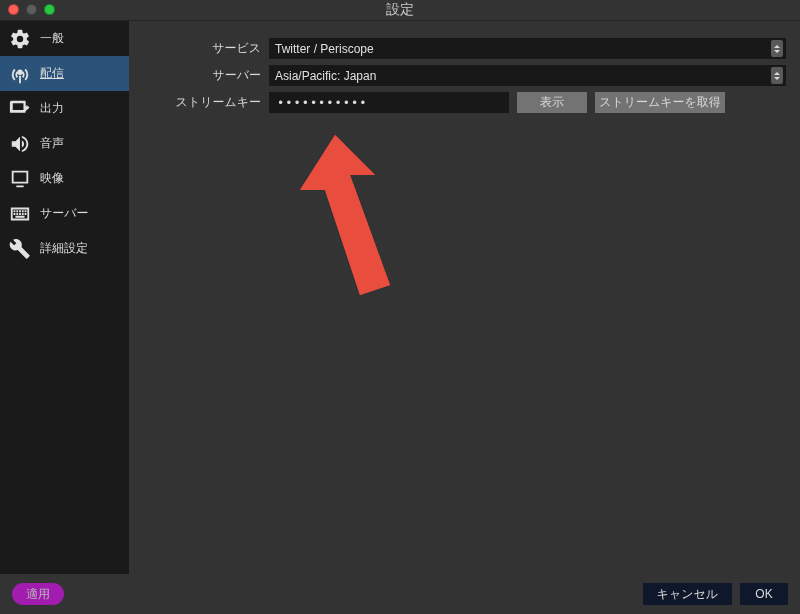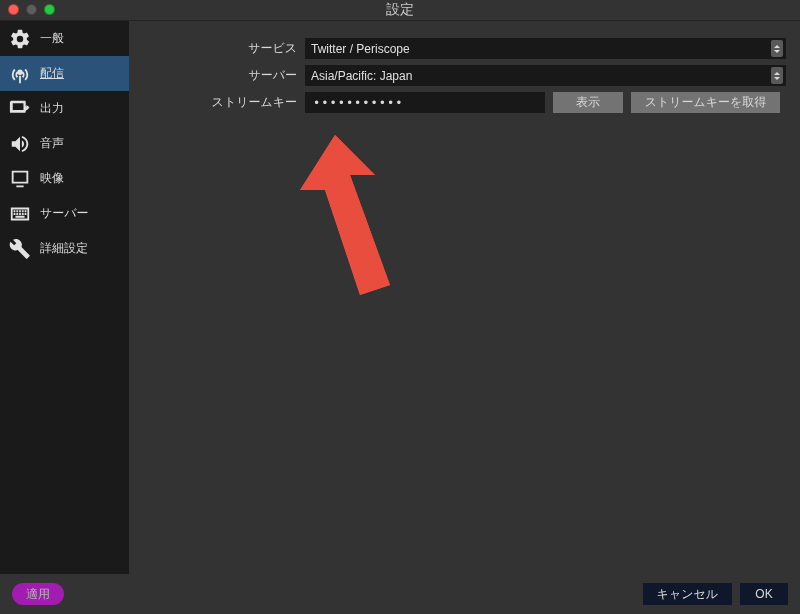--- a/index.html
+++ b/index.html
@@ -19,34 +19,34 @@
 
   
   .sidebar { width: 129px; background: #1a1a1a; padding-top: 0; }
   .sidebar-item { display: flex; align-items: center; height: 35px; padding-left: 8px; gap: 8px; color: #dcdcdc; cursor: pointer; }
   .sidebar-item.active { background: #2b5278; text-decoration: underline; }
   .sidebar-item .icon { width: 24px; display: flex; justify-content: center; align-items: center; }
   .sidebar-item .icon svg { fill: #e2e2e2; }
   .sidebar-item .lbl { font-size: 12px; }
 
   
-  .main { flex: 1; padding: 16px 14px 0 14px; margin-left: 36px; }
+  .main { flex: 1; padding: 16px 14px 0 14px; }
   .row { display: flex; align-items: center; height: 23px; margin-bottom: 4px; }
   .row .label { width: 126px; text-align: right; padding-right: 8px; font-size: 12px; color: #d9d9d9; }
 
   .select { flex: 1; height: 21px; background: #181818; border: none; display: flex; align-items: center; padding: 9px 6px; position: relative; font-size: 12px; color: #e0e0e0; }
   .select .spin { position: absolute; right: 3px; top: 2px; width: 12px; height: 17px; background: #595959; border-radius: 2px; display: flex; flex-direction: column; align-items: center; justify-content: center; }
   .select .spin::before, .select .spin::after { content: ""; width: 0; height: 0; border-left: 3px solid transparent; border-right: 3px solid transparent; }
   .select .spin::before { border-bottom: 3px solid #d9d9d9; margin-bottom: 2px; }
   .select .spin::after  { border-top: 3px solid #d9d9d9; }
 
   .textinput { width: 240px; height: 21px; background: #181818; border: none; color: #d9d9d9; padding: 0 8px; font-size: 12px; letter-spacing: 1px; font-family: monospace; display: flex; align-items: center; }
   .btn-sm { height: 21px; display: flex; align-items: center; justify-content: center; background: #737373; color: #d9d9d9; font-size: 12px; border: none; margin-left: 8px; cursor: pointer; }
   .btn-show { width: 70px; }
-  .btn-getkey { width: 149px; }
+  .btn-getkey { width: 130px; }
 
   .row.keyrow { margin-top: 2px; }
 
   
   .footer { height: 40px; display: flex; align-items: center; padding: 0 12px; }
   .footer .spacer { flex: 1; }
   .btn-f { height: 22px; display: flex; align-items: center; justify-content: center; background: #0f172a; color: #d9d9d9; font-size: 12px; border: none; margin-left: 8px; cursor: pointer; padding: 0 14px; min-width: 48px; }
   .btn-f.first { margin-left: 0; }
   .btn-apply { background: #a21caf; color: #b9b9b9; border-radius: 11px; }
 

